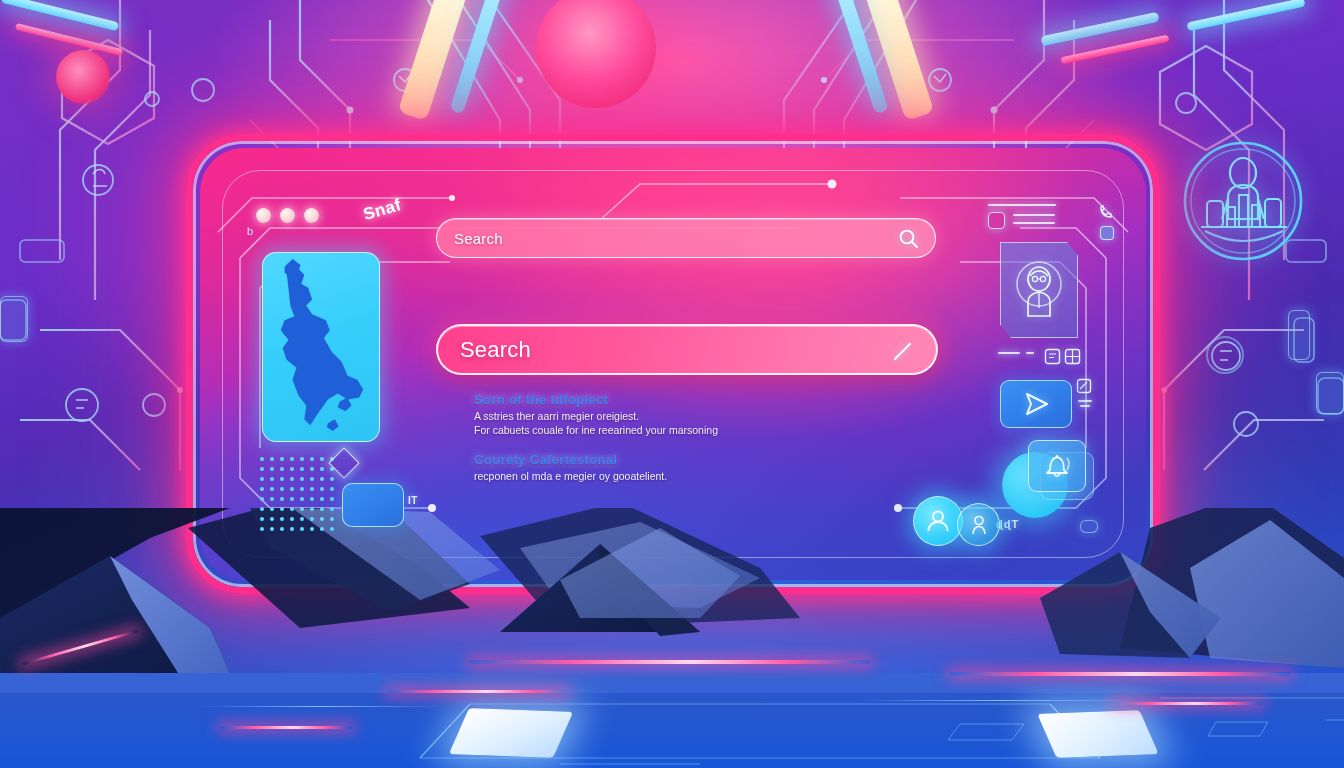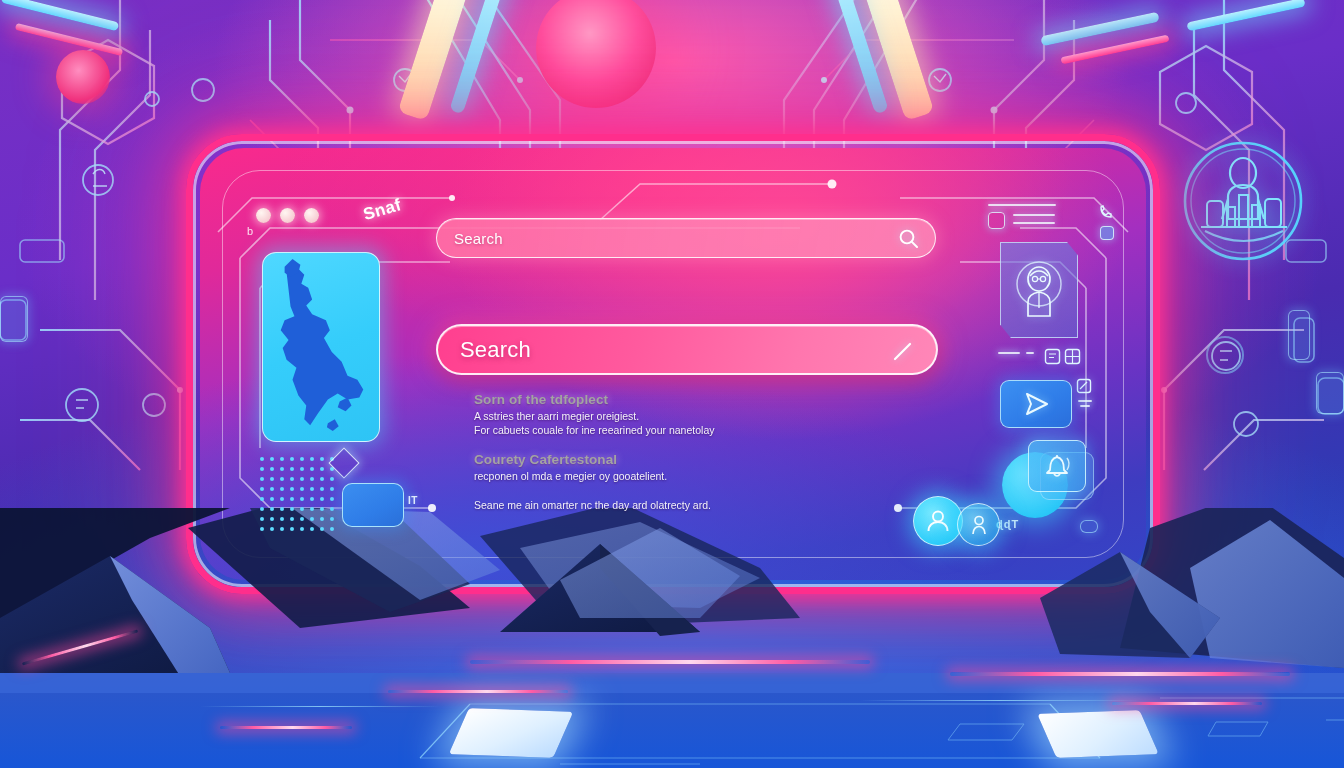--- a/index.html
+++ b/index.html
@@ -149,21 +149,21 @@
   .search-main .ph {
     margin-left:22px; font-size:22px; color:#ffffff; letter-spacing:.2px;
     text-shadow:0 2px 5px rgba(150,15,75,.5);
   }
   .search-main .ico { position:absolute; right:22px; top:14px; }
 
   
   .content { position:absolute; left:474px; top:392px; width:320px; z-index:9; }
   .sec { margin-bottom:15px; }
   .sec-title {
-    font-size:13.5px; font-weight:700; color:#a3a3a3;
+    font-size:13.5px; font-weight:700; color:#3b82f6;
     letter-spacing:.1px; margin-bottom:3px;
     text-shadow:0 0 7px rgba(255,210,245,.6), 0 1px 2px rgba(60,10,90,.55);
   }
   .sec-line {
     font-size:10.5px; line-height:13.5px; color:rgba(255,255,255,.93);
     text-shadow:0 1px 2px rgba(50,10,80,.6);
   }
 
   
   .map-card {
@@ -462,28 +462,27 @@
       <svg width="23" height="23" viewBox="0 0 23 23">
         <path d="M4 19 L19 4" stroke="#ffffff" stroke-width="2.2" stroke-linecap="round"></path>
       </svg>
     </span>
   </div>
 
   <div class="content">
     <div class="sec">
       <div class="sec-title">Sorn of the tdfoplect</div>
       <div class="sec-line">A sstries ther aarri megier oreigiest.</div>
-      <div class="sec-line">For cabuets couale for ine reearined your nanetolay</div>
+      <div class="sec-line">For cabuets couale for ine reearined your marsoning</div>
     </div>
     <div class="sec">
       <div class="sec-title">Courety Cafertestonal</div>
       <div class="sec-line">recponen ol mda e megier oy gooatelient.</div>
     </div>
     <div class="sec">
-      <div class="sec-line">Seane me ain omarter nc the day ard olatrecty ard.</div>
     </div>
   </div>
 
   <div class="map-card">
     <svg viewBox="0 0 118 190" preserveAspectRatio="none">
       <g fill="#1f5fd8">
         <path d="M24 20 l10 -6 l8 8 l-3 9 l7 4 l4 12 l-6 6 l6 9 l14 6 l4 10 l-6 8 l8 14 l10 10 l6 14 l10 4 l6 10 l-4 8 l-12 2 l-10 -6 l-10 6 l-10 14 l-8 12 l-6 -6 l2 -14 l-8 -10 l-6 -16 l4 -12 l-10 -8 l-4 -12 l6 -8 l-8 -10 l4 -10 l10 -4 l-4 -10 z"></path>
         <path d="M22 14 l8 -8 l8 6 l-2 8 l-8 4 l-6 -4 z"></path>
         <path d="M78 150 l8 -4 l4 8 l-6 6 l-8 -4 z"></path>
         <path d="M66 172 l7 -4 l4 7 l-6 5 l-6 -4 z"></path>

